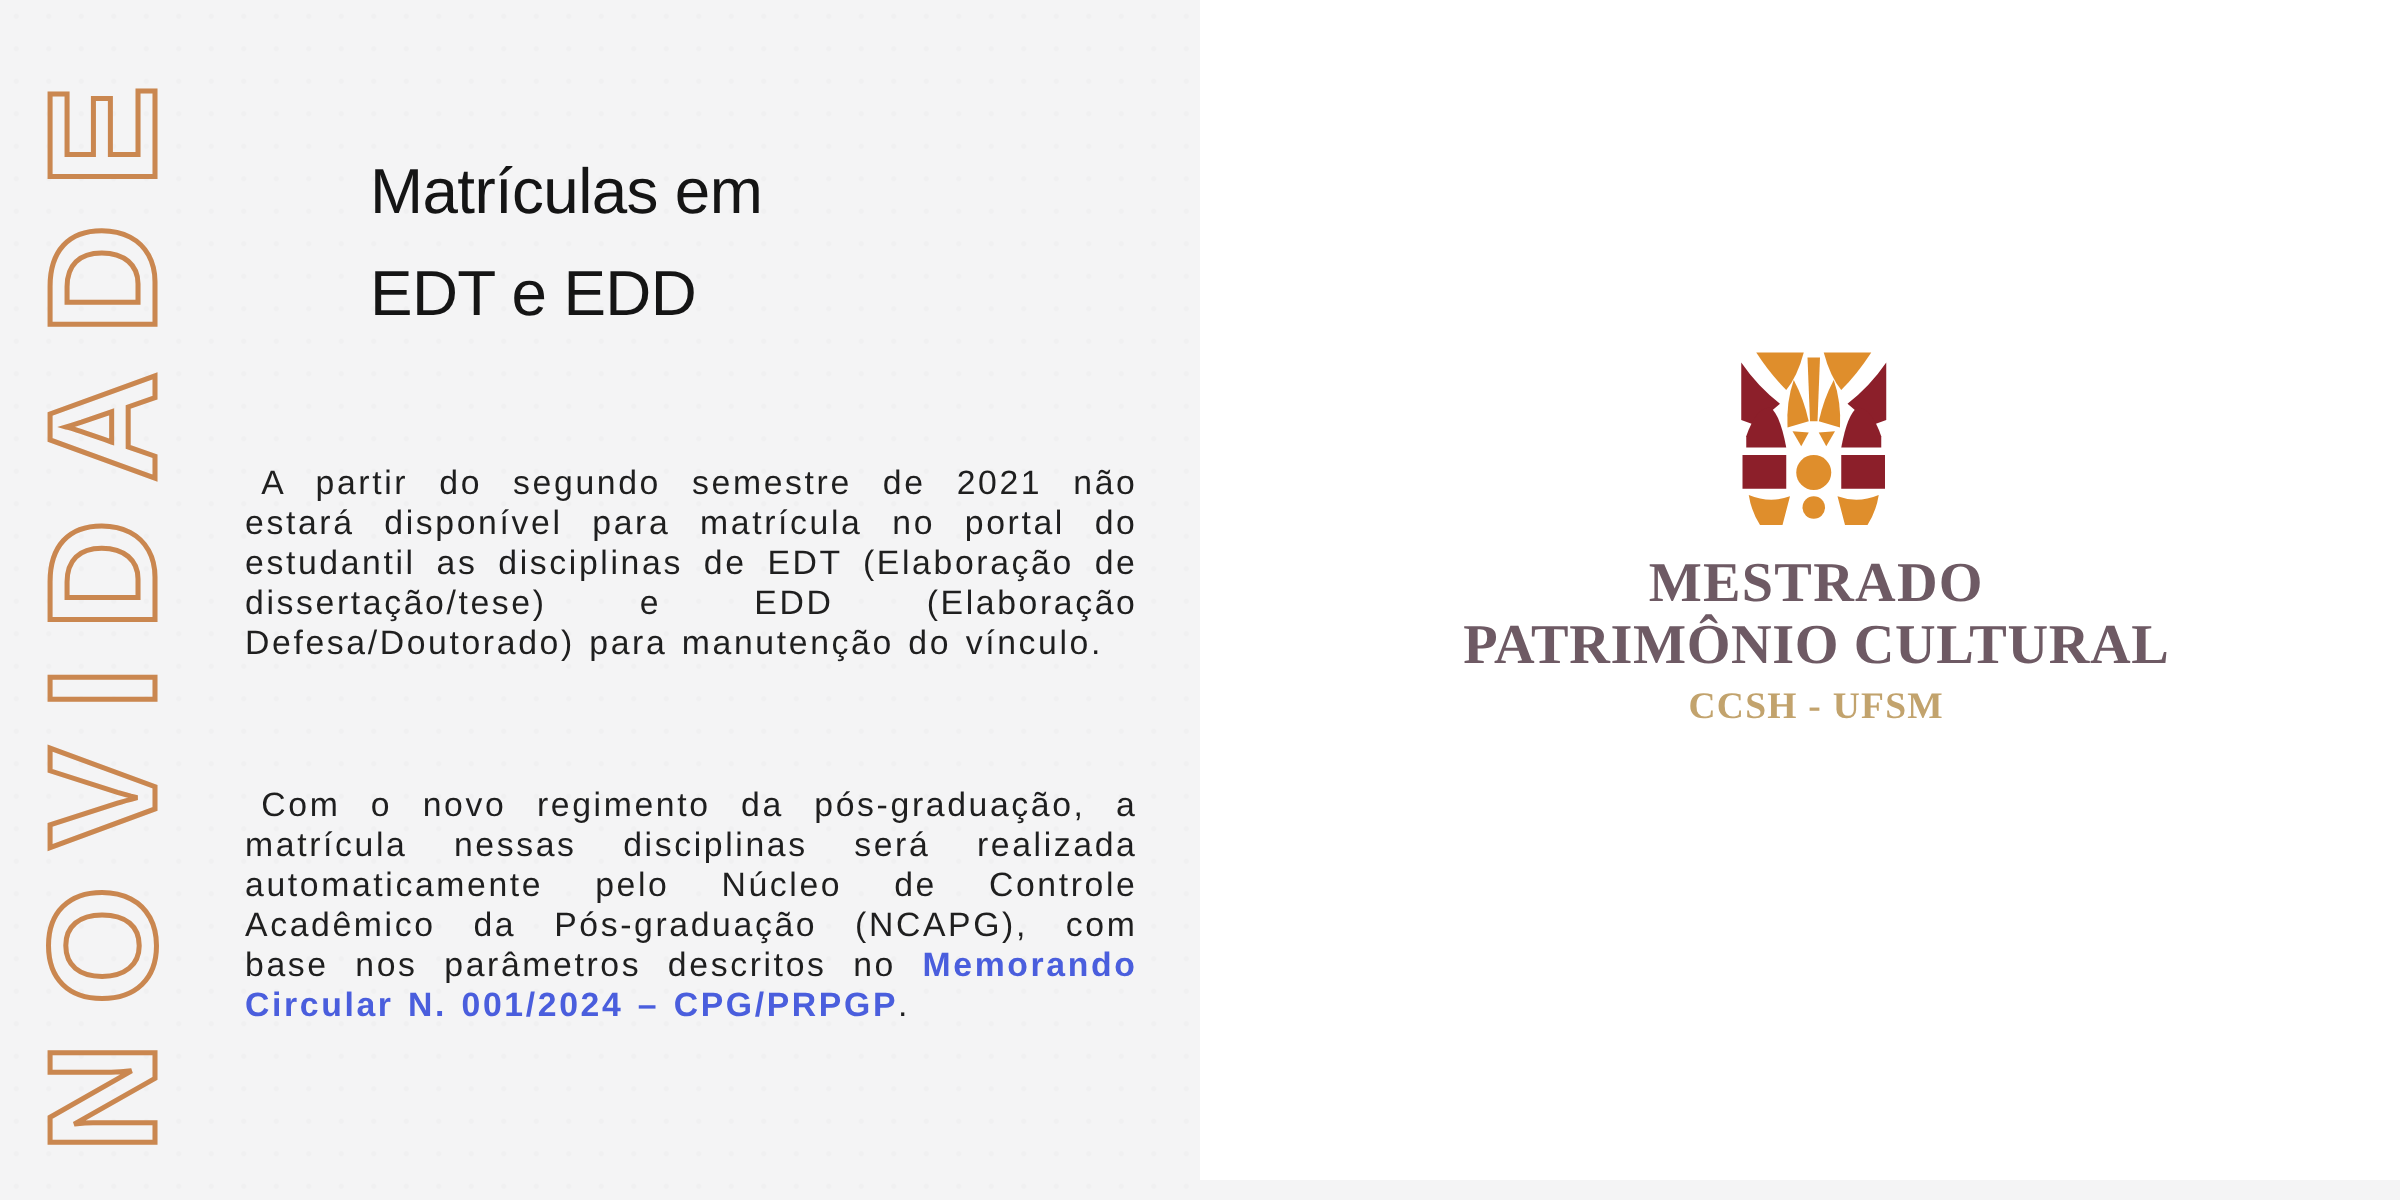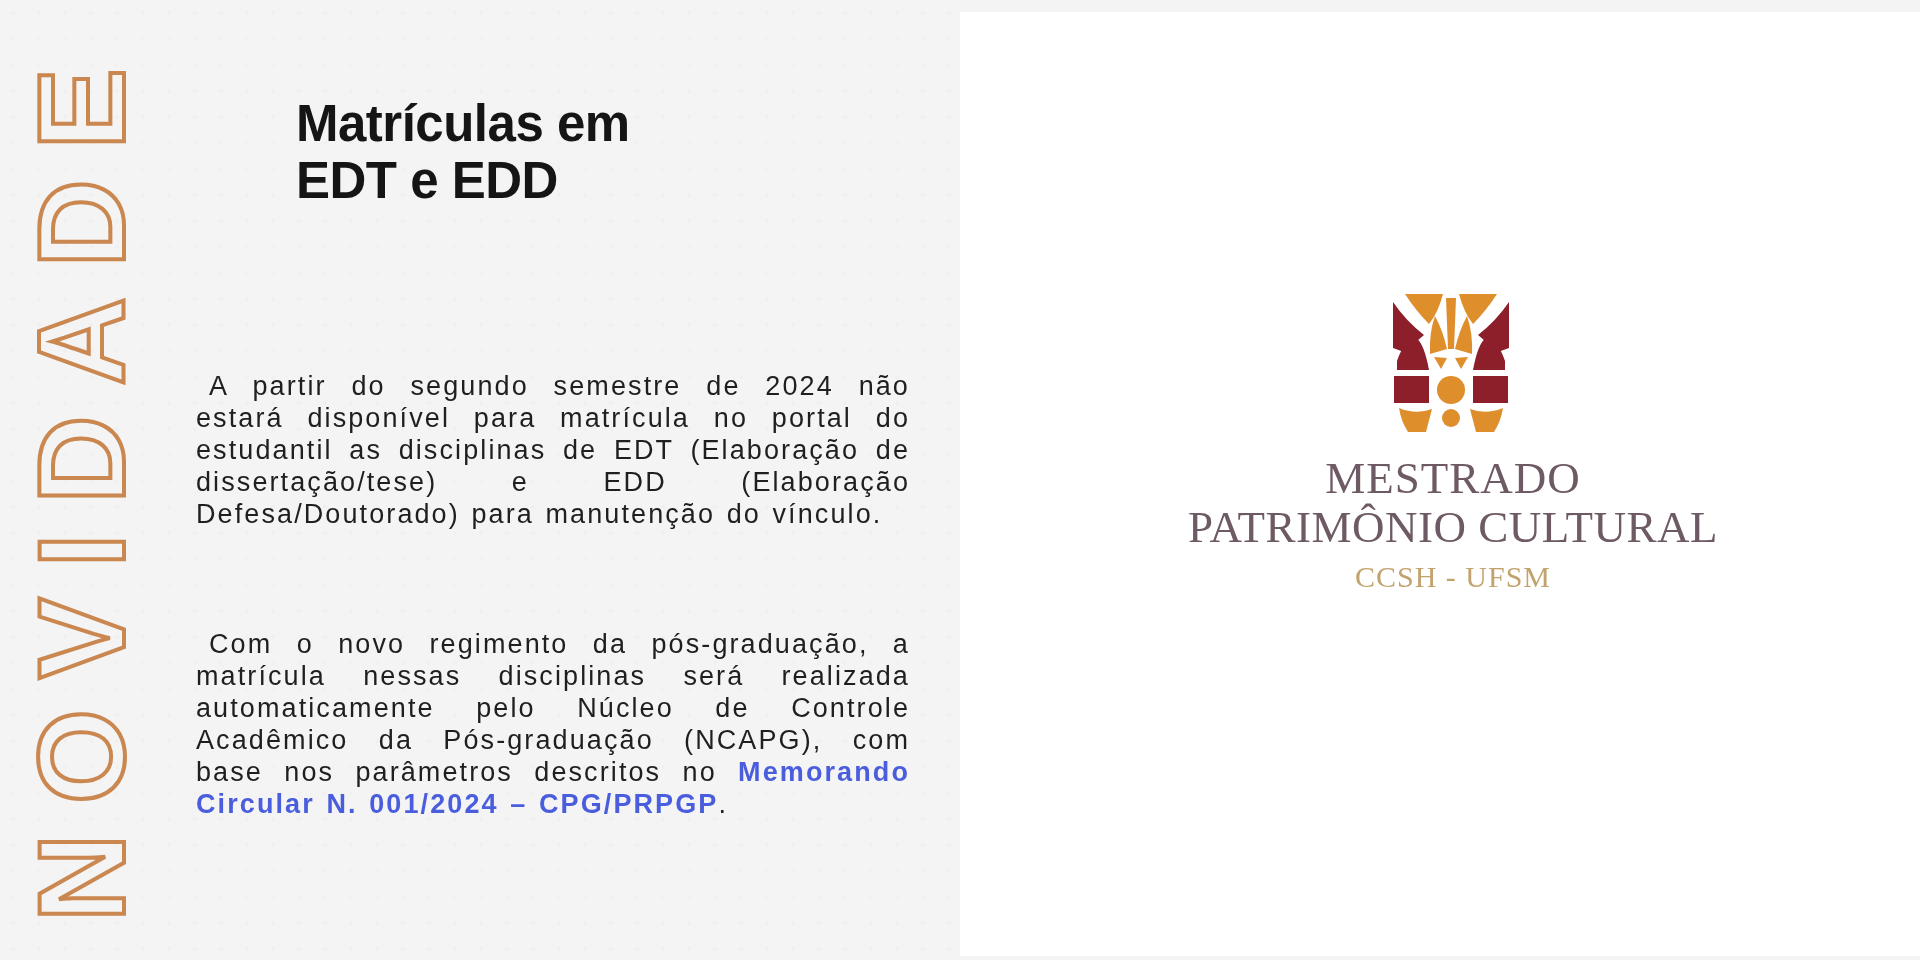--- a/index.html
+++ b/index.html
@@ -30,25 +30,25 @@
     font-weight: 700;
     letter-spacing: 30px;
     color: transparent;
     -webkit-text-stroke: 4px var(--novidade-orange, #ca8750);
     line-height: 1;
     user-select: none;
   }
 
   .heading {
     position: absolute;
-    left: 296px; top: 95px;
+    left: 296px; top: 112px;
     width: 560px;
     font-size: 51px;
-    line-height: 57px;
-    font-weight: 700;
+    line-height: 82px;
+    font-weight: 400;
     letter-spacing: -0.5px;
     color: var(--heading-color, #151515);
     white-space: pre-line;
   }
 
   .body-par {
     position: absolute;
     left: 196px;
     width: 714px;
     font-size: 27px;
@@ -67,23 +67,24 @@
   .memo-link {
     color: var(--link-blue, #4a5edd);
     font-weight: 700;
     text-decoration: none;
     cursor: pointer;
   }
 
   
   .right-panel {
     position: absolute;
-    left: 960px; top: 12px;
+    left: 960px; top: 0;
     width: 960px; height: 944px;
     background: var(--panel-white, #ffffff);
+    font-weight: bold;
   }
 
   .emblem {
     position: absolute;
     left: 430px; top: 279px;
     width: 122px; height: 144px;
   }
 
   .logo-line {
     position: absolute;
@@ -105,21 +106,21 @@
 
 <div class="canvas">
 
   <section class="left-panel">
 
     <div class="novidade">NOVIDADE</div>
 
     <h1 class="heading">Matrículas em
 EDT e EDD</h1>
 
-    <p class="body-par par-1"><span>A partir do segundo semestre de 2024 não estará disponível para matrícula no portal do estudantil as disciplinas de EDT (Elaboração de dissertação/tese) e EDD (Elaboração Defesa/Doutorado) para manutenção do vínculo.</span></p>
+    <p class="body-par par-1"><span>A partir do segundo semestre de 2021 não estará disponível para matrícula no portal do estudantil as disciplinas de EDT (Elaboração de dissertação/tese) e EDD (Elaboração Defesa/Doutorado) para manutenção do vínculo.</span></p>
 
     <p class="body-par par-2"><span>Com o novo regimento da pós-graduação, a matrícula nessas disciplinas será realizada automaticamente pelo Núcleo de Controle Acadêmico da Pós-graduação (NCAPG), com base nos parâmetros descritos no </span><a class="memo-link">Memorando Circular N. 001/2024 – CPG/PRPGP</a><span>.</span></p>
 
   </section>
 
   <section class="right-panel">
 
     <svg class="emblem" viewBox="0 0 122 144" xmlns="http://www.w3.org/2000/svg">
 
       <path d="M15,3 L53,3 Q48,22 39,33 Q26,20 15,3 Z" style="fill:var(--emblem-orange,#df8e2c)"></path>

